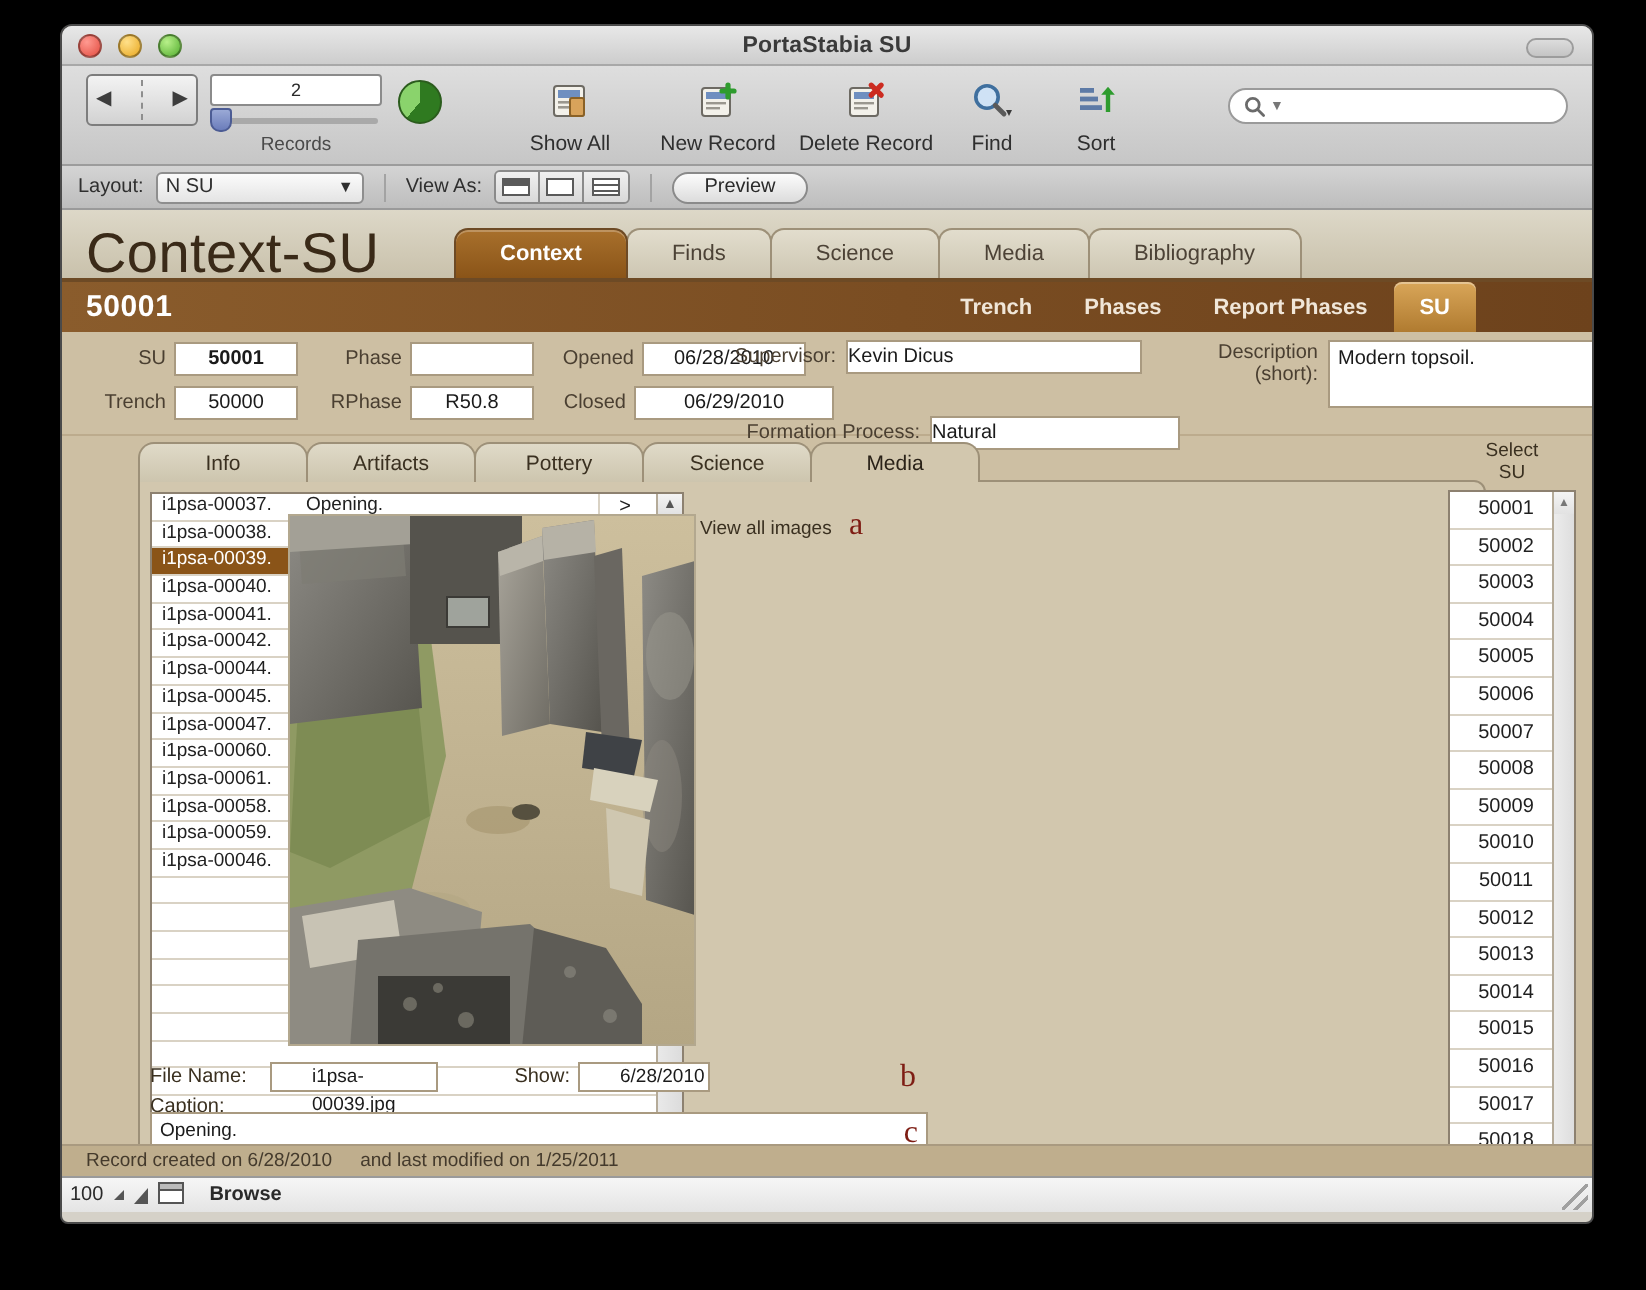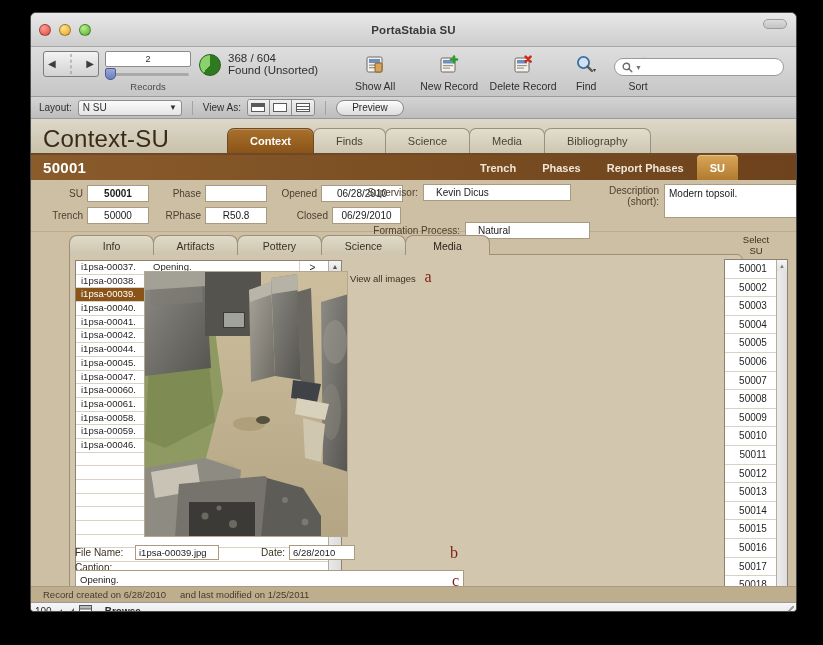--- a/index.html
+++ b/index.html
@@ -25,21 +25,21 @@
     width: 767px; height: 600px;
     background: #d5d1c8;
     border-radius: 6px 6px 4px 4px;
     box-shadow: 0 2px 14px rgba(0,0,0,.8);
     overflow: hidden;
     border: 1px solid #4a4a4a;
   }
 
   
   .titlebar {
-    height: 34px;
+    height: 20px;
     background: linear-gradient(#e8e8e8, #cdcdcd);
     border-bottom: 1px solid #a8a8a8;
     position: relative;
     display: flex; align-items: center;
   }
   .traffic { display: flex; gap: 8px; margin-left: 8px; }
   .tl { width: 12px; height: 12px; border-radius: 50%; border: 1px solid rgba(0,0,0,.35); }
   .tl.red    { background: radial-gradient(circle at 35% 30%, #ff9a91, #e24b3f); }
   .tl.yellow { background: radial-gradient(circle at 35% 30%, #ffe08a, #e8a71f); }
   .tl.green  { background: radial-gradient(circle at 35% 30%, #b8f08a, #52ad2e); }
@@ -182,21 +182,21 @@
   
   .hdrband {
     height: 36px;
     background: linear-gradient(#ddd8c8, #c9c1ab);
     border-bottom: 2px solid #6d4a25;
     display: flex; align-items: flex-end;
     position: relative;
   }
   .apptitle {
     position: absolute; left: 12px; top: 6px;
-    font-size: 24px; color: #3a2a18; font-weight: normal;
+    font-size: 28px; color: #3a2a18; font-weight: normal;
     letter-spacing: .2px;
   }
   .maintabs {
     position: absolute; left: 196px; bottom: 0;
     display: flex; align-items: flex-end;
   }
   .mtab {
     height: 25px; padding: 0 22px;
     display: flex; align-items: center; justify-content: center;
     font-size: 11px; color: #4c4236;
@@ -254,21 +254,21 @@
     font-size: 10px; color: #1a1a1a; text-align: center;
   }
   .fval.bold { font-weight: bold; }
 
   .rightfields { position: absolute; left: 325px; top: 4px; }
   .rrow { display: flex; align-items: flex-start; margin-bottom: 4px; }
   .rlab { font-size: 10px; color: #4a3f31; text-align: right; margin-right: 5px; line-height: 17px; }
   .rval {
     background: #fff; border: 1px solid #a99a80;
     height: 17px; line-height: 16px;
-    font-size: 10px; color: #1a1a1a; padding-left: 12px;
+    font-size: 10px; color: #1a1a1a; padding-left: 0;
   }
   .descbox {
     background: #fff; border: 1px solid #a99a80;
     width: 196px; height: 34px;
     font-size: 10px; color: #1a1a1a; padding: 3px 4px;
   }
 
   
   .contentarea { position: relative; height: 370px; }
   .ctabs {
@@ -364,21 +364,21 @@
 
   .detailbox {
     position: absolute; left: 5px; top: 289px;
     width: 389px; height: 46px;
     font-size: 10px; color: #3a3020;
   }
   .drow { display: flex; align-items: center; height: 17px; }
   .dinput {
     background: #fff; border: 1px solid #a99a80;
     height: 15px; line-height: 14px; font-size: 9.5px;
-    color: #1a1a1a; padding-left: 3px;
+    color: #1a1a1a; padding-left: 20px;
   }
   .captionbox {
     position: absolute; left: 0; top: 26px;
     width: 389px; height: 26px;
     background: #fff; border: 1px solid #a99a80;
     font-size: 9.5px; color: #1a1a1a; padding: 3px 4px;
   }
   .viewimg { position: absolute; right: 2px; top: 0; display: flex; align-items: center; gap: 4px; }
 
   
@@ -472,24 +472,20 @@
       <div class="recwrap">
         <div class="recbox">2</div>
         <div class="recslider">
           <div class="track"></div>
           <div class="knob"></div>
         </div>
         <div class="recs-label">Records</div>
       </div>
 
       <div class="pie"></div>
-      <div class="foundtxt">
-        <div class="l1">368 / 604</div>
-        <div class="l2">Found (Unsorted)</div>
-      </div>
 
       <div class="tbtn" style="margin-left:20px">
         <div class="ic">
           <svg width="22" height="22" viewBox="0 0 22 22">
             <rect x="3" y="3" width="15" height="15" rx="1.5" fill="#f3f1ea" stroke="#6d6a63"></rect>
             <rect x="5" y="5" width="11" height="4" fill="#6f8fc0"></rect>
             <rect x="5" y="10.5" width="11" height="1.3" fill="#9a978f"></rect>
             <rect x="5" y="13" width="8" height="1.3" fill="#9a978f"></rect>
             <rect x="11" y="9" width="7" height="9" rx="1" fill="#d8a35b" stroke="#8a6126"></rect>
           </svg>
@@ -632,22 +628,22 @@
             <span class="flab" style="width:52px">Phase</span>
             <span class="fval" style="width:62px"></span>
             <span class="flab" style="width:50px">Opened</span>
             <span class="fval" style="width:82px">06/28/2010</span>
           </div>
           <div class="frow">
             <span class="flab" style="width:44px">Trench</span>
             <span class="fval" style="width:62px">50000</span>
             <span class="flab" style="width:52px">RPhase</span>
             <span class="fval" style="width:62px">R50.8</span>
-            <span class="flab" style="width:61px">Closed</span>
-            <span class="fval" style="width:69px">06/29/2010</span>
+            <span class="flab" style="width:46px">Closed</span>
+            <span class="fval" style="width:100px">06/29/2010</span>
           </div>
         </div>
 
         <div class="rightfields">
           <div class="rrow">
             <span class="rlab" style="width:62px">Supervisor:</span>
             <span class="rval" style="width:148px">Kevin Dicus</span>
             <span style="display:inline-block;width:24px"></span>
             <span style="display:inline-block;width:64px;text-align:right;font-size:10px;color:#4a3f31;line-height:11px;padding-top:1px">
               <span>Description</span><br>
@@ -839,21 +835,21 @@
               <path d="M122 206 L158 216 L176 244 L176 266 L116 266 Z" fill="#5e5c56"></path>
               <circle cx="140" cy="228" r="3" fill="#7a7870"></circle>
               <circle cx="160" cy="250" r="3.5" fill="#7a7870"></circle>
             </svg>
           </div>
 
           <div class="detailbox">
             <div class="drow">
               <span style="width:56px;text-align:left">File Name:</span>
               <span class="dinput" style="width:84px;margin-left:4px">i1psa-00039.jpg</span>
-              <span style="width:44px;text-align:right;margin-left:22px">Date:</span>
+              <span style="width:44px;text-align:right;margin-left:22px">Show:</span>
               <span class="dinput" style="width:66px;margin-left:4px">6/28/2010</span>
               <span class="viewimg">
                 <span class="annot">b</span>
                 <span style="font-size:9.5px"></span>
               </span>
             </div>
             <div class="drow" style="height:12px">
               <span>Caption:</span>
             </div>
             <div class="captionbox">

